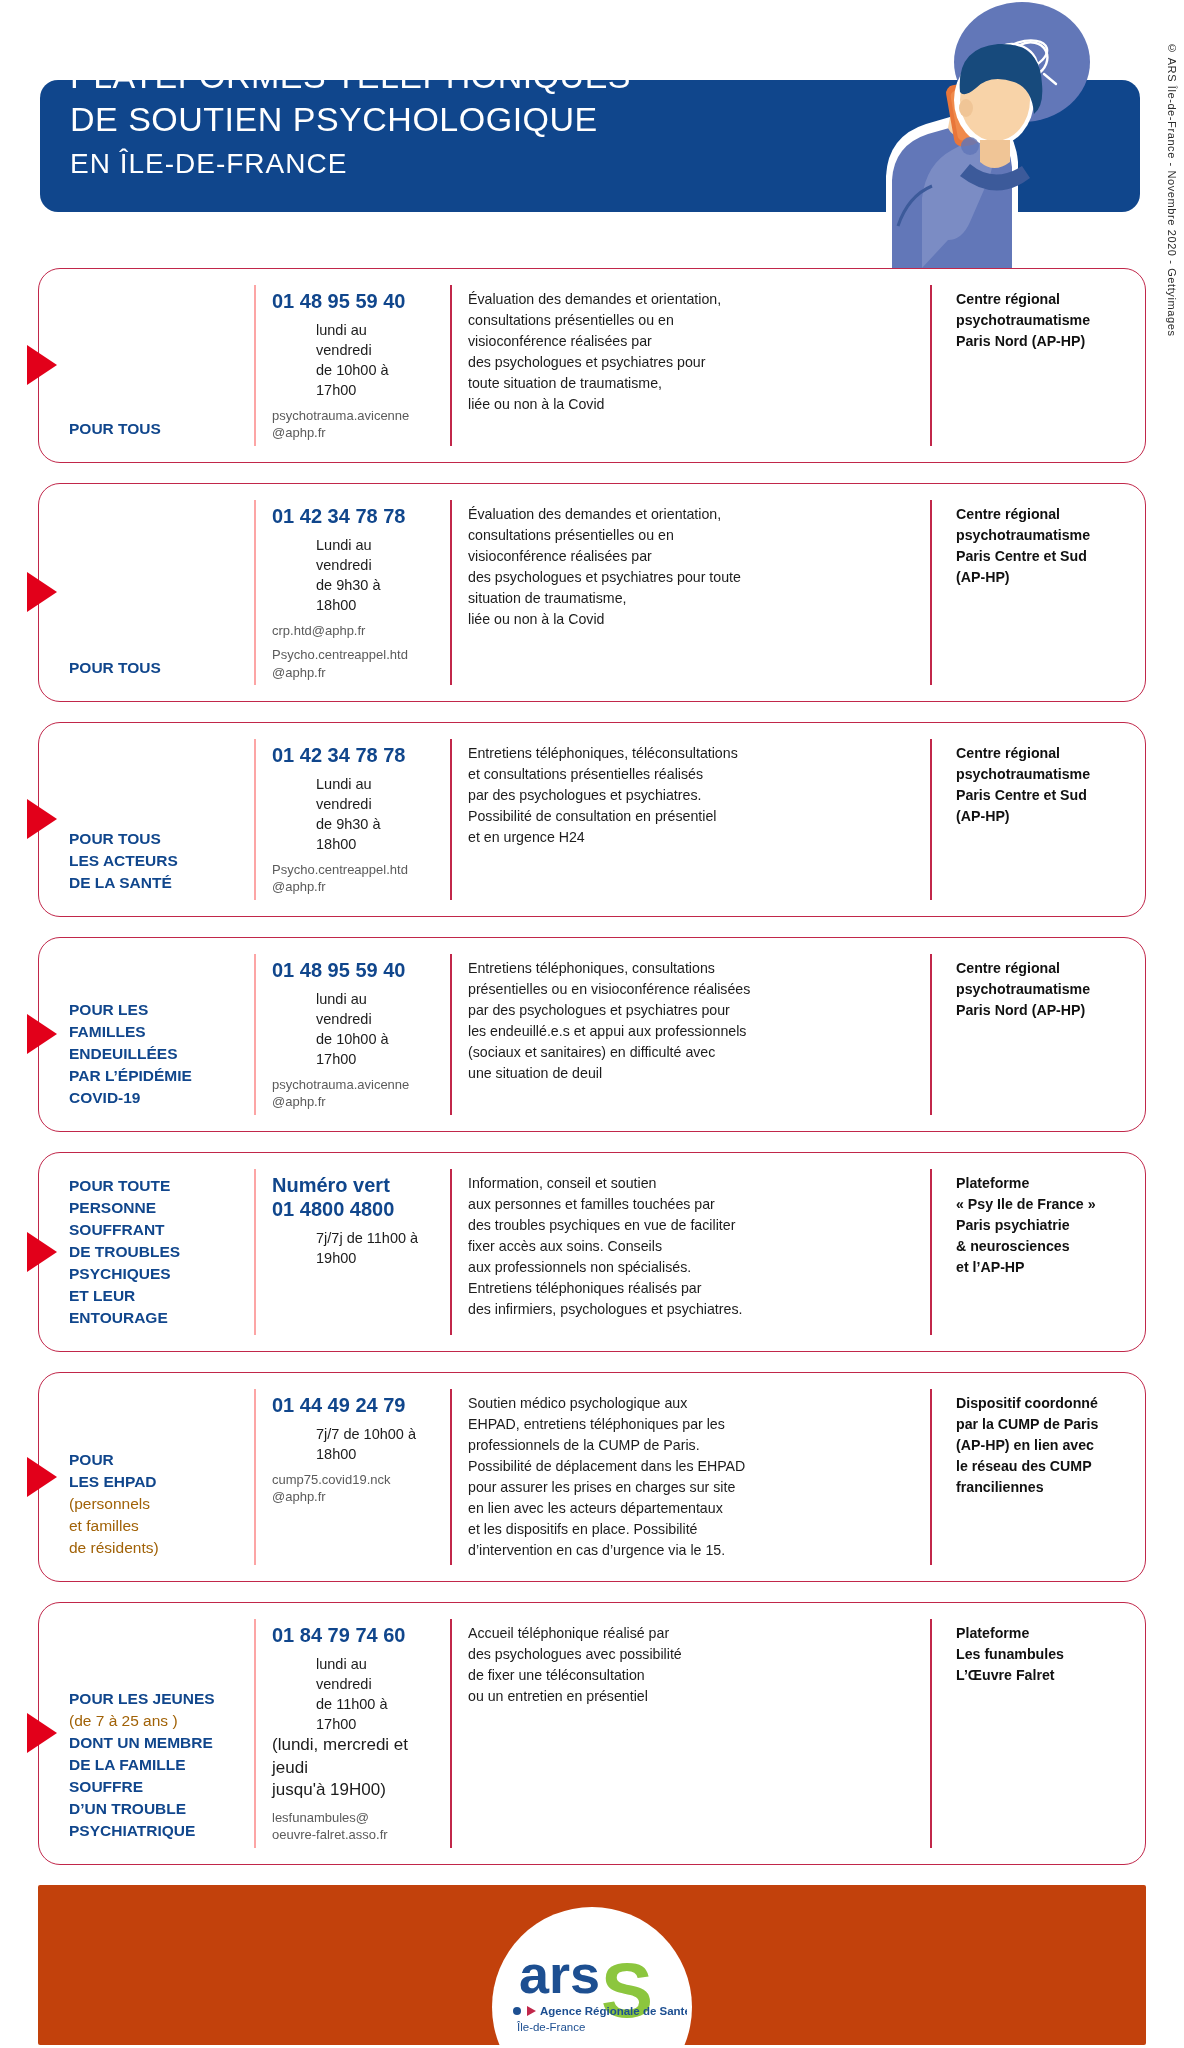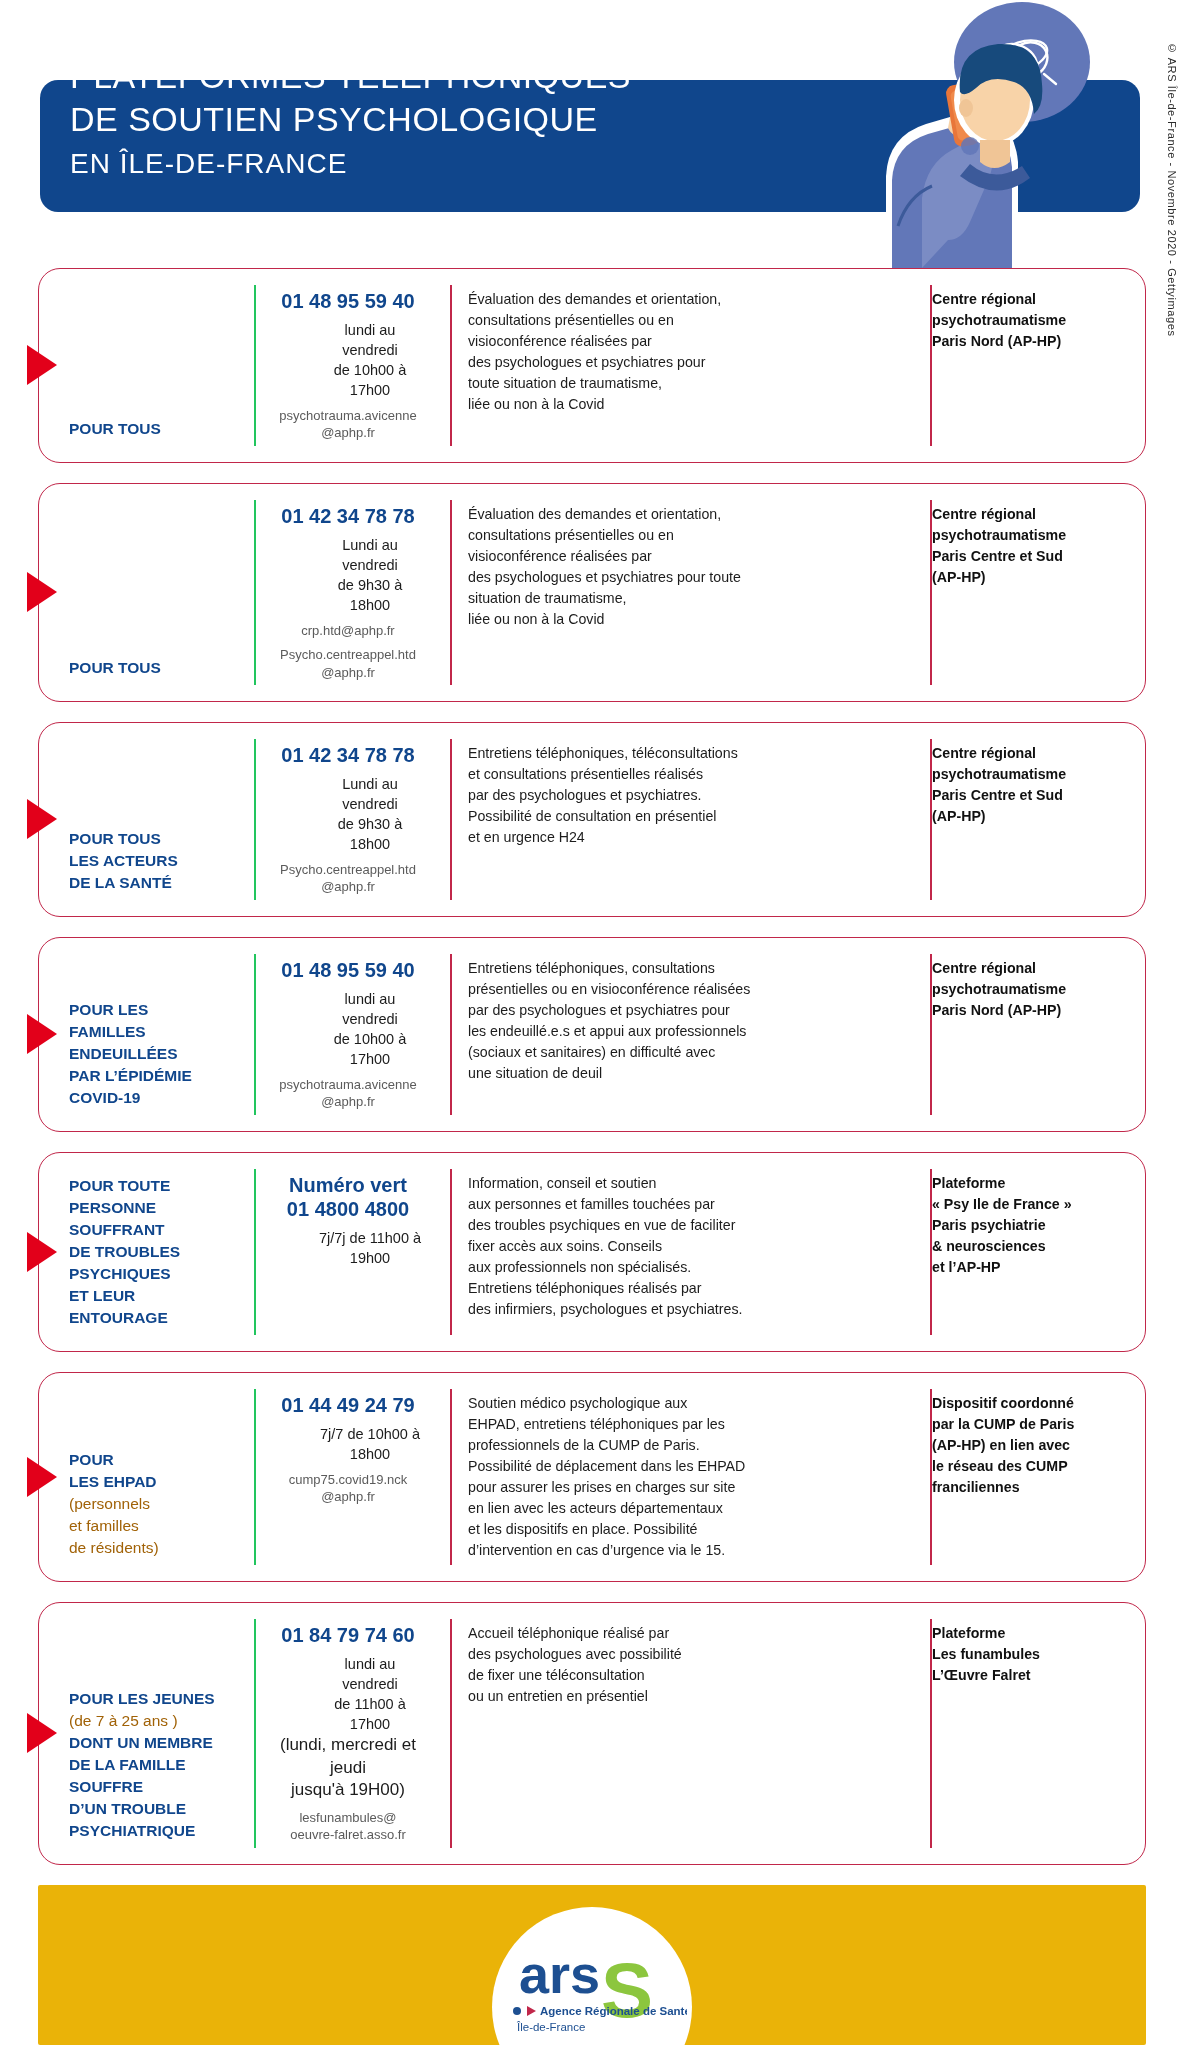--- a/index.html
+++ b/index.html
@@ -101,23 +101,22 @@
   }
   .aud-plain {
     font-size: 15.5px;
     font-weight: normal;
     color: #a16207;
     line-height: 1.42;
   }
   .col-contact {
     width: 196px;
     flex: 0 0 196px;
-    border-left: 2px solid #22c55e;
+    border-left: 2px solid #fca5a5;
     padding: 4px 26px 4px 16px;
-    text-align: center;
   }
   .phone {
     font-size: 20px;
     font-weight: bold;
     color: #10468c;
     line-height: 1.2;
     margin-bottom: 7px;
   }
   .hours {
     font-size: 14.5px;
@@ -144,35 +143,35 @@
   }
   .desc-line {
     font-size: 14.2px;
     color: #1c1c1c;
     line-height: 1.48;
   }
   .col-org {
     width: 215px;
     flex: 0 0 215px;
     border-left: 2px solid #c1274a;
-    padding: 4px 12px 4px 0;
+    padding: 4px 12px 4px 24px;
   }
   .org-line {
     font-size: 14.2px;
     font-weight: bold;
     color: #111111;
     line-height: 1.48;
   }
 
   
   .footer {
     position: relative;
     margin: 14px 38px 0 38px;
     height: 160px;
-    background: #eab308;
+    background: #c2410c;
     border-radius: 2px;
   }
   .footer-circle {
     position: absolute;
     left: 50%;
     top: 22px;
     transform: translateX(-50%);
     width: 200px; height: 200px;
     background: #ffffff;
     border-radius: 50%;

